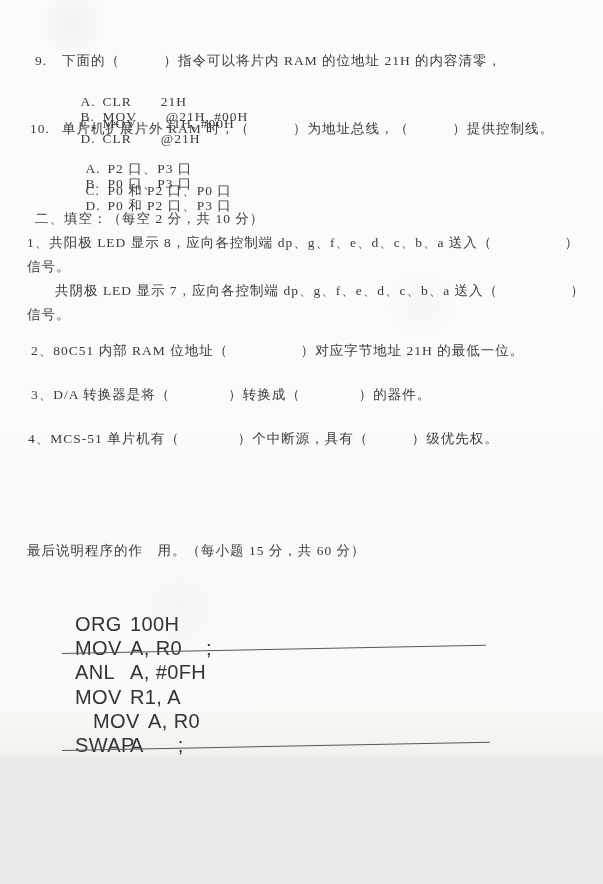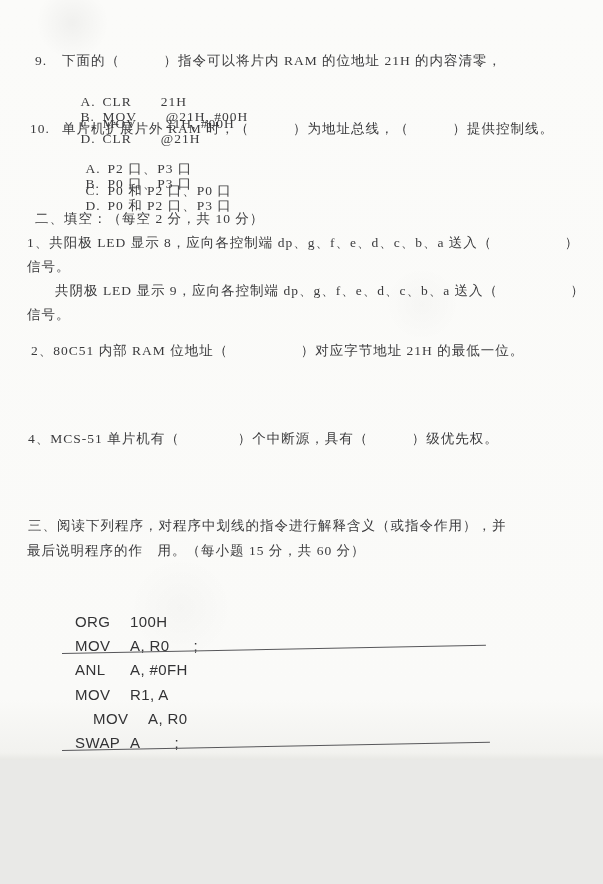--- a/index.html
+++ b/index.html
@@ -23,21 +23,21 @@
   .cn{
     font-size:13.5px;
     letter-spacing:1px;
     color:#3b3b3d;
   }
   .num{display:inline-block;}
   .optrow .cell{display:inline-block;vertical-align:top;}
   .optrow .lbl{display:inline-block;min-width:22px;}
   .code{
     font-family:"Liberation Sans", sans-serif;
-    font-size:15px;
+    font-size:20px;
     letter-spacing:0.4px;
     color:#333335;
   }
   .code .op{display:inline-block;width:55px;}
   .code .cmt{margin-left:24px;}
   .underline-mark{
     position:absolute;
     height:1.3px;
     background:#57575a;
     transform-origin:left center;
@@ -73,27 +73,27 @@
   </div>
   <div class="line cn optrow" style="left:68px;top:167px">
     <span class="cell" style="width:170px"><span class="lbl">C.</span><span>P0 和 P2 口、P0 口</span></span>
     <span class="cell"><span class="lbl">D.</span><span>P0 和 P2 口、P3 口</span></span>
   </div>
 
   <div class="line cn" style="left:35px;top:211px">二、填空：（每空 2 分，共 10 分）</div>
 
   <div class="line cn" style="left:27px;top:235px">1、共阳极 LED 显示 8，应向各控制端 dp、g、f、e、d、c、b、a 送入（　　　　　）</div>
   <div class="line cn" style="left:27px;top:259px">信号。</div>
-  <div class="line cn" style="left:55px;top:283px">共阴极 LED 显示 9，应向各控制端 dp、g、f、e、d、c、b、a 送入（　　　　　）</div>
+  <div class="line cn" style="left:55px;top:283px">共阴极 LED 显示 7，应向各控制端 dp、g、f、e、d、c、b、a 送入（　　　　　）</div>
   <div class="line cn" style="left:27px;top:307px">信号。</div>
 
   <div class="line cn" style="left:31px;top:343px">2、80C51 内部 RAM 位地址（　　　　　）对应字节地址 21H 的最低一位。</div>
+  <div class="line cn" style="left:31px;top:387px">3、D/A 转换器是将（　　　　）转换成（　　　　）的器件。</div>
   <div class="line cn" style="left:28px;top:431px">4、MCS-51 单片机有（　　　　）个中断源，具有（　　　）级优先权。</div>
 
-  <div class="line cn" style="left:28px;top:518px">三、阅读下列程序，对程序中划线的指令进行解释含义（或指令作用），并</div>
   <div class="line cn" style="left:27px;top:543px">最后说明程序的作　用。（每小题 15 分，共 60 分）</div>
 
 
   <div class="line code" style="left:75px;top:613px"><span class="op">ORG</span><span>100H</span></div>
 
   <div class="line code" style="left:75px;top:637px"><span class="op">MOV</span><span>A, R0</span><span class="cmt">;</span></div>
   <div class="underline-mark" style="left:62px;top:653px;width:424px"></div>
 
   <div class="line code" style="left:75px;top:661px"><span class="op">ANL</span><span>A, #0FH</span></div>
 

